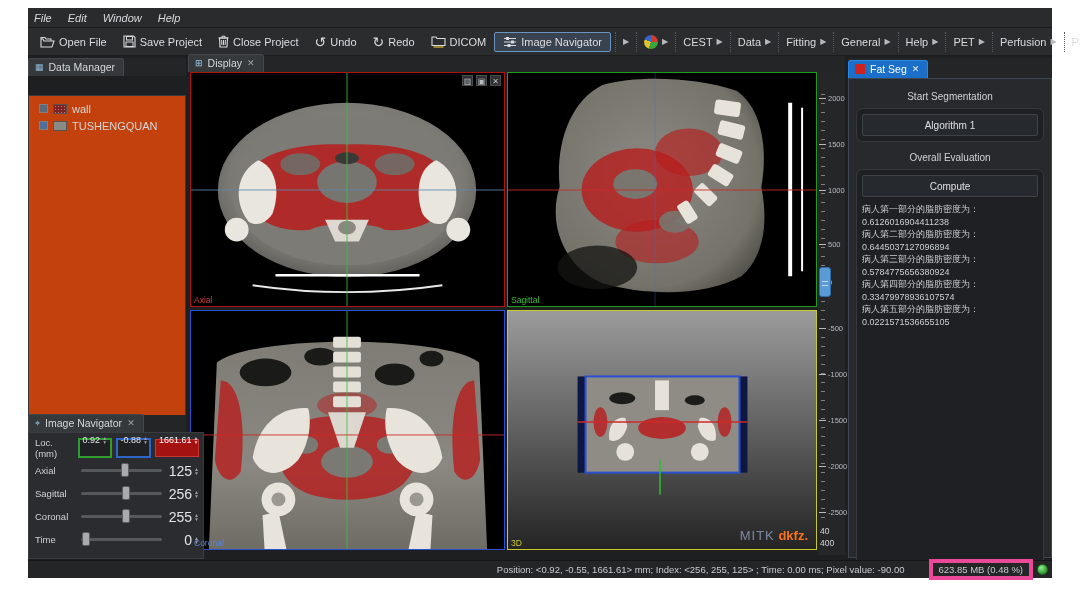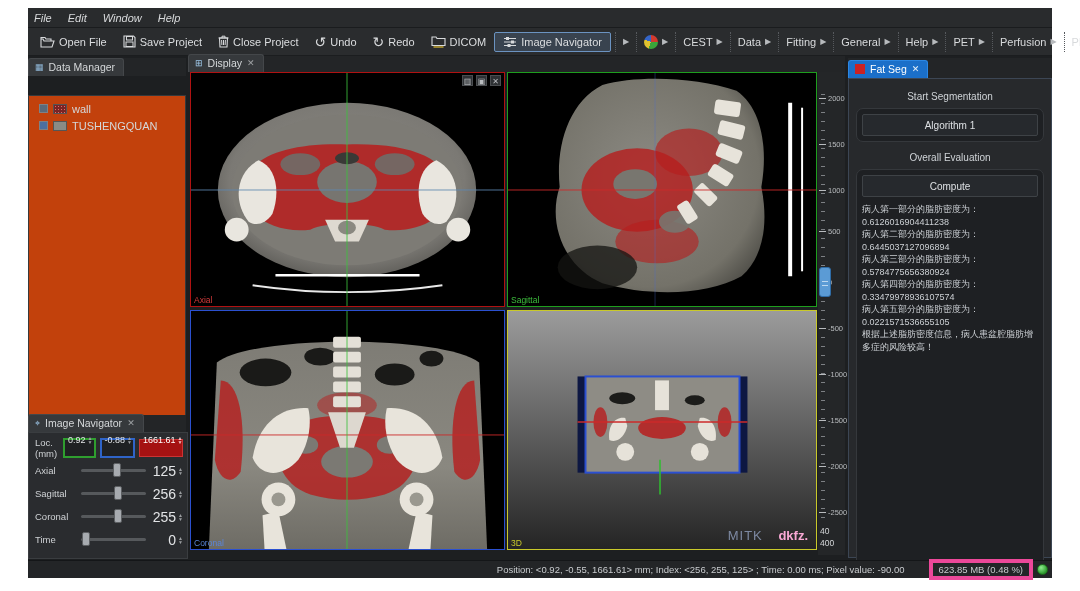--- a/index.html
+++ b/index.html
@@ -25,21 +25,21 @@
   .tab .close { color:#9da0a3; font-size:9px; }
   #dm-tabbar { left:0; top:50px; width:158px; height:18px; background:#232527; }
   #dm-tree { position:absolute; left:0; top:68px; width:158px; height:336px; background:#c2410c; border:1px solid #36393c; padding-top:4px;margin-top:19px; }
   .tree-row { display:flex; align-items:center; gap:5px; height:17px; padding-left:10px; }
   .cbx { width:9px; height:9px; border:1px solid #7d8186; background:#4d6f9e; }
   .thumb { width:14px; height:10px; border:1px solid #555; }
   .thumb-wall { background:#7a2424; background-image:radial-gradient(#e06a6a 1px, transparent 1px); background-size:3px 3px; }
   .thumb-tsq { background:#8b8b85; }
 
   #in-tabbar { left:0; top:407px; width:158px; height:17px; background:#232527; }
-  #in-panel { position:absolute; left:0; top:424px; width:160px; height:127px; background:#2a2c2f; border:1px solid #3a3d40; padding:6px 4px 0 6px; font-size:9.5px; }
+  #in-panel { position:absolute; left:0; top:424px; width:176px; height:127px; background:#2a2c2f; border:1px solid #3a3d40; padding:6px 4px 0 6px; font-size:9.5px; }
   .in-row { display:flex; align-items:center; height:17px; margin-bottom:6px; }
   .in-label { width:46px; color:#cfd2d5; }
   .spin { display:flex; align-items:center; height:15px; background:#1f2123; border:1px solid #4a4d50; padding:0 1px 16px 3px; color:#e2e4e6; font-size:9px; }
   .spin .arrows { display:flex; flex-direction:column; line-height:4px; font-size:5px; color:#9a9da0; margin-left:2px; }
   .spin-x { border:2px solid #2f9e2f; width:36px; }
   .spin-y { border:2px solid #2f64c8; width:36px; margin-left:4px; }
   .spin-z { background:#a51212; border:1px solid #c33; width:44px; margin-left:4px; color:#fff; }
   .groove { position:relative; flex:1; height:3px; background:#56595c; border-radius:2px; margin-right:6px; }
   .knob { position:absolute; top:-6px; width:8px; height:14px; background:#a7abb0; border:1px solid #5c5f62; border-radius:2px; }
   .in-val { width:24px; text-align:right; color:#e2e4e6; font-size:14px; }
@@ -50,21 +50,21 @@
   .vp svg { position:absolute; left:0; top:0; width:100%; height:100%; }
   #vp-axial    { left:162px; top:64px;  width:315px; height:235px; border:1px solid #b01212; }
   #vp-sagittal { left:479px; top:64px;  width:310px; height:235px; border:1px solid #1e9e1e; }
   #vp-coronal  { left:162px; top:302px; width:315px; height:240px; border:1px solid #2b50d0; }
   #vp-3d       { left:479px; top:302px; width:310px; height:240px; border:1px solid #c9c92a; }
   .vp-label { position:absolute; left:3px; bottom:1px; font-size:8.5px; z-index:3; }
   .corner-widget { position:absolute; right:3px; top:2px; display:flex; gap:3px; z-index:3; }
   .cw-btn { width:11px; height:11px; background:#2e3134; color:#b9bcbf; font-size:8px; line-height:11px; text-align:center; border:1px solid #4a4d50; }
   #watermark { position:absolute; right:8px; bottom:6px; z-index:3; font-size:13px; }
   #wm-mitk { color:#7d89a2; letter-spacing:1px; }
-  #wm-dkfz { color:#f9a8d4; font-weight:bold;margin-left:12px; }
+  #wm-dkfz { color:#f97316; font-weight:bold; }
 
   
   #lw-col { position:absolute; left:790px; top:64px; width:27px; height:483px; background:#242628; }
   #lw-ticks { position:absolute; left:3px; top:22px; width:4px; height:430px;
       background:repeating-linear-gradient(to bottom, #7d8084 0 1px, transparent 1px 9px); }
   .lw-label { position:absolute; left:1px; display:flex; align-items:center; gap:2px; font-size:7.5px; color:#b8bbbe; }
   .lw-label i { display:block; width:7px; height:1px; background:#b8bbbe; }
   #lw-handle { position:absolute; left:1px; top:195px; width:12px; height:30px; background:#5b9bd5; border:1px solid #2f6da8; border-radius:3px; }
   #lw-handle::after { content:""; position:absolute; left:2px; right:2px; top:13px; height:3px; border-top:1px solid #bcd8f0; border-bottom:1px solid #bcd8f0; }
   .lw-val { position:absolute; left:2px; width:23px; font-size:8.5px; color:#d5d8da; }
@@ -379,21 +379,21 @@
         <span>2000</span>
       </div>
     <div class="lw-label" style="top:68px;">
         <i></i>
         <span>1500</span>
       </div>
     <div class="lw-label" style="top:114px;">
         <i></i>
         <span>1000</span>
       </div>
-    <div class="lw-label" style="top:155px;">
+    <div class="lw-label" style="top:168px;">
         <i></i>
         <span>500</span>
       </div>
     <div class="lw-label" style="top:206px;">
         <i></i>
         <span>0</span>
       </div>
     <div class="lw-label" style="top:252px;">
         <i></i>
         <span>-500</span>
@@ -433,21 +433,20 @@
     </div>
     <div class="fs-title" style="margin-top:10px;">Overall Evaluation</div>
     <div class="fs-group" id="fs-group2">
       <div class="fs-btn">Compute</div>
       <div id="fs-results">
         <div>病人第一部分的脂肪密度为：0.6126016904411238</div>
         <div>病人第二部分的脂肪密度为：0.6445037127096894</div>
         <div>病人第三部分的脂肪密度为：0.5784775656380924</div>
         <div>病人第四部分的脂肪密度为：0.33479978936107574</div>
         <div>病人第五部分的脂肪密度为：0.0221571536655105</div>
-        <div>根据上述脂肪密度信息，病人患盆腔脂肪增多症的风险较高！</div>
       </div>
     </div>
   </div>
 
   <div class="tabbar" id="in-tabbar">
     <div class="tab">
       <span style="color:#9ec7e8; font-size:9px;">⌖</span>
       <span>Image Navigator</span>
       <span class="close">✕</span>
     </div>

